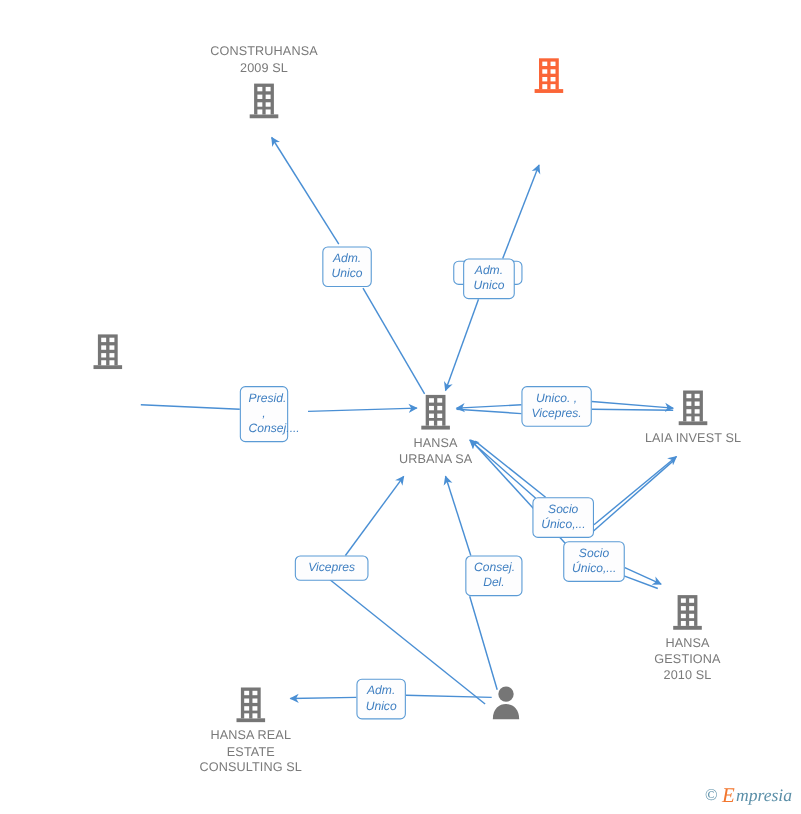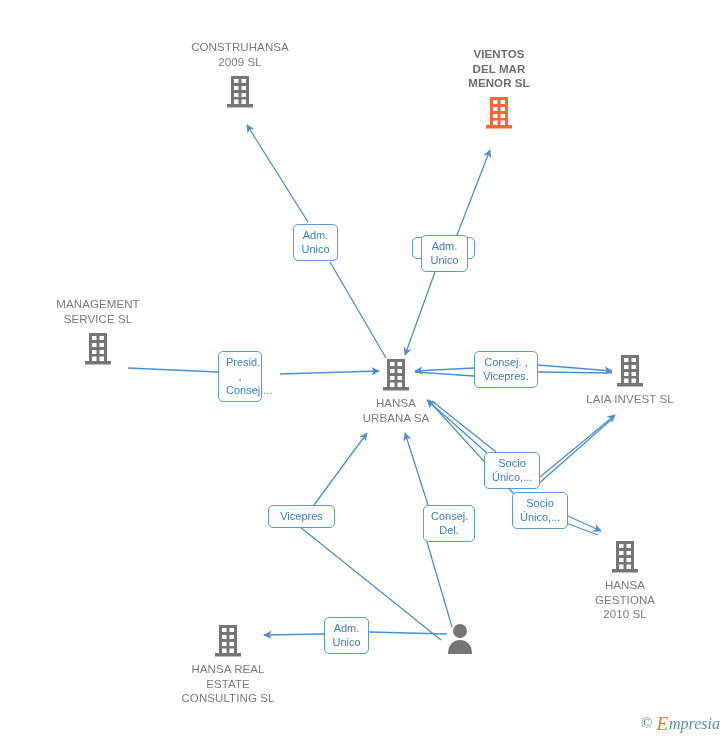--- a/index.html
+++ b/index.html
@@ -47,20 +47,21 @@
     border: 1.4px solid #5b9bd5;
     border-radius: 5px;
     background: #fdfdfe;
     color: #3f7fc1;
     font-size: 11px;
     line-height: 14px;
     text-align: center;
     padding: 3px 7px 4px 7px;
     white-space: pre-line;
     box-shadow: 0 0 0 0 rgba(0,0,0,0);
+    font-style: italic;
   }
   .watermark {
     position: absolute;
     right: 8px;
     bottom: 7px;
     display: flex;
     align-items: center;
     gap: 4px;
   }
   .wm-c {
@@ -145,40 +146,35 @@
     <rect x="9" y="11" width="4.5" height="4" fill="#ffffff"></rect>
     <rect x="16.5" y="11" width="4.5" height="4" fill="#ffffff"></rect>
     <rect x="9" y="18" width="4.5" height="4" fill="#ffffff"></rect>
     <rect x="16.5" y="18" width="4.5" height="4" fill="#ffffff"></rect>
     <rect x="16.5" y="24.5" width="4.5" height="4.5" fill="#ffffff"></rect>
     <rect x="9" y="24.5" width="4.5" height="4.5" fill="#ffffff"></rect>
   </svg>
 </div>
 
 <div class="node" style="left:444px; top:47px; width:110px;">
-  <div class="node-label bold">VIENTOS
-DEL MAR
-MENOR SL</div>
   <svg class="node-icon" width="30" height="34" viewBox="0 0 30 34" style="margin-top:5px;">
     <rect x="6" y="1" width="18" height="28" fill="#fb6537"></rect>
     <rect x="2" y="29" width="26" height="3.5" fill="#fb6537"></rect>
     <rect x="9" y="4" width="4.5" height="4" fill="#ffffff"></rect>
     <rect x="16.5" y="4" width="4.5" height="4" fill="#ffffff"></rect>
     <rect x="9" y="11" width="4.5" height="4" fill="#ffffff"></rect>
     <rect x="16.5" y="11" width="4.5" height="4" fill="#ffffff"></rect>
     <rect x="9" y="18" width="4.5" height="4" fill="#ffffff"></rect>
     <rect x="16.5" y="18" width="4.5" height="4" fill="#ffffff"></rect>
     <rect x="9" y="24.5" width="4.5" height="4.5" fill="#ffffff"></rect>
     <rect x="16.5" y="24.5" width="4.5" height="4.5" fill="#ffffff"></rect>
   </svg>
 </div>
 
 <div class="node" style="left:38px; top:297px; width:120px;">
-  <div class="node-label">MANAGEMENT
- SERVICE  SL</div>
   <svg class="node-icon" width="30" height="34" viewBox="0 0 30 34" style="margin-top:6px;">
     <rect x="6" y="1" width="18" height="28" fill="#767676"></rect>
     <rect x="2" y="29" width="26" height="3.5" fill="#767676"></rect>
     <rect x="9" y="4" width="4.5" height="4" fill="#ffffff"></rect>
     <rect x="16.5" y="4" width="4.5" height="4" fill="#ffffff"></rect>
     <rect x="9" y="11" width="4.5" height="4" fill="#ffffff"></rect>
     <rect x="16.5" y="11" width="4.5" height="4" fill="#ffffff"></rect>
     <rect x="9" y="18" width="4.5" height="4" fill="#ffffff"></rect>
     <rect x="16.5" y="18" width="4.5" height="4" fill="#ffffff"></rect>
     <rect x="9" y="24.5" width="4.5" height="4.5" fill="#ffffff"></rect>
@@ -266,21 +262,21 @@
 Unico</div>
 
 <div class="edge-label" style="left:412px; top:237px; width:63px; height:22px;"></div>
 
 <div class="edge-label" style="left:421px; top:235px; width:47px;">Adm.
 Unico</div>
 
 <div class="edge-label" style="left:218px; top:351px; width:44px;">Presid. ,
 Consej....</div>
 
-<div class="edge-label" style="left:474px; top:351px; width:64px;">Consej. ,
+<div class="edge-label" style="left:474px; top:351px; width:64px;">Unico. ,
 Vicepres.</div>
 
 <div class="edge-label" style="left:484px; top:452px; width:56px;">Socio
 Único,...</div>
 
 <div class="edge-label" style="left:512px; top:492px; width:56px;">Socio
 Único,...</div>
 
 <div class="edge-label" style="left:268px; top:505px; width:67px;">Vicepres</div>
 

